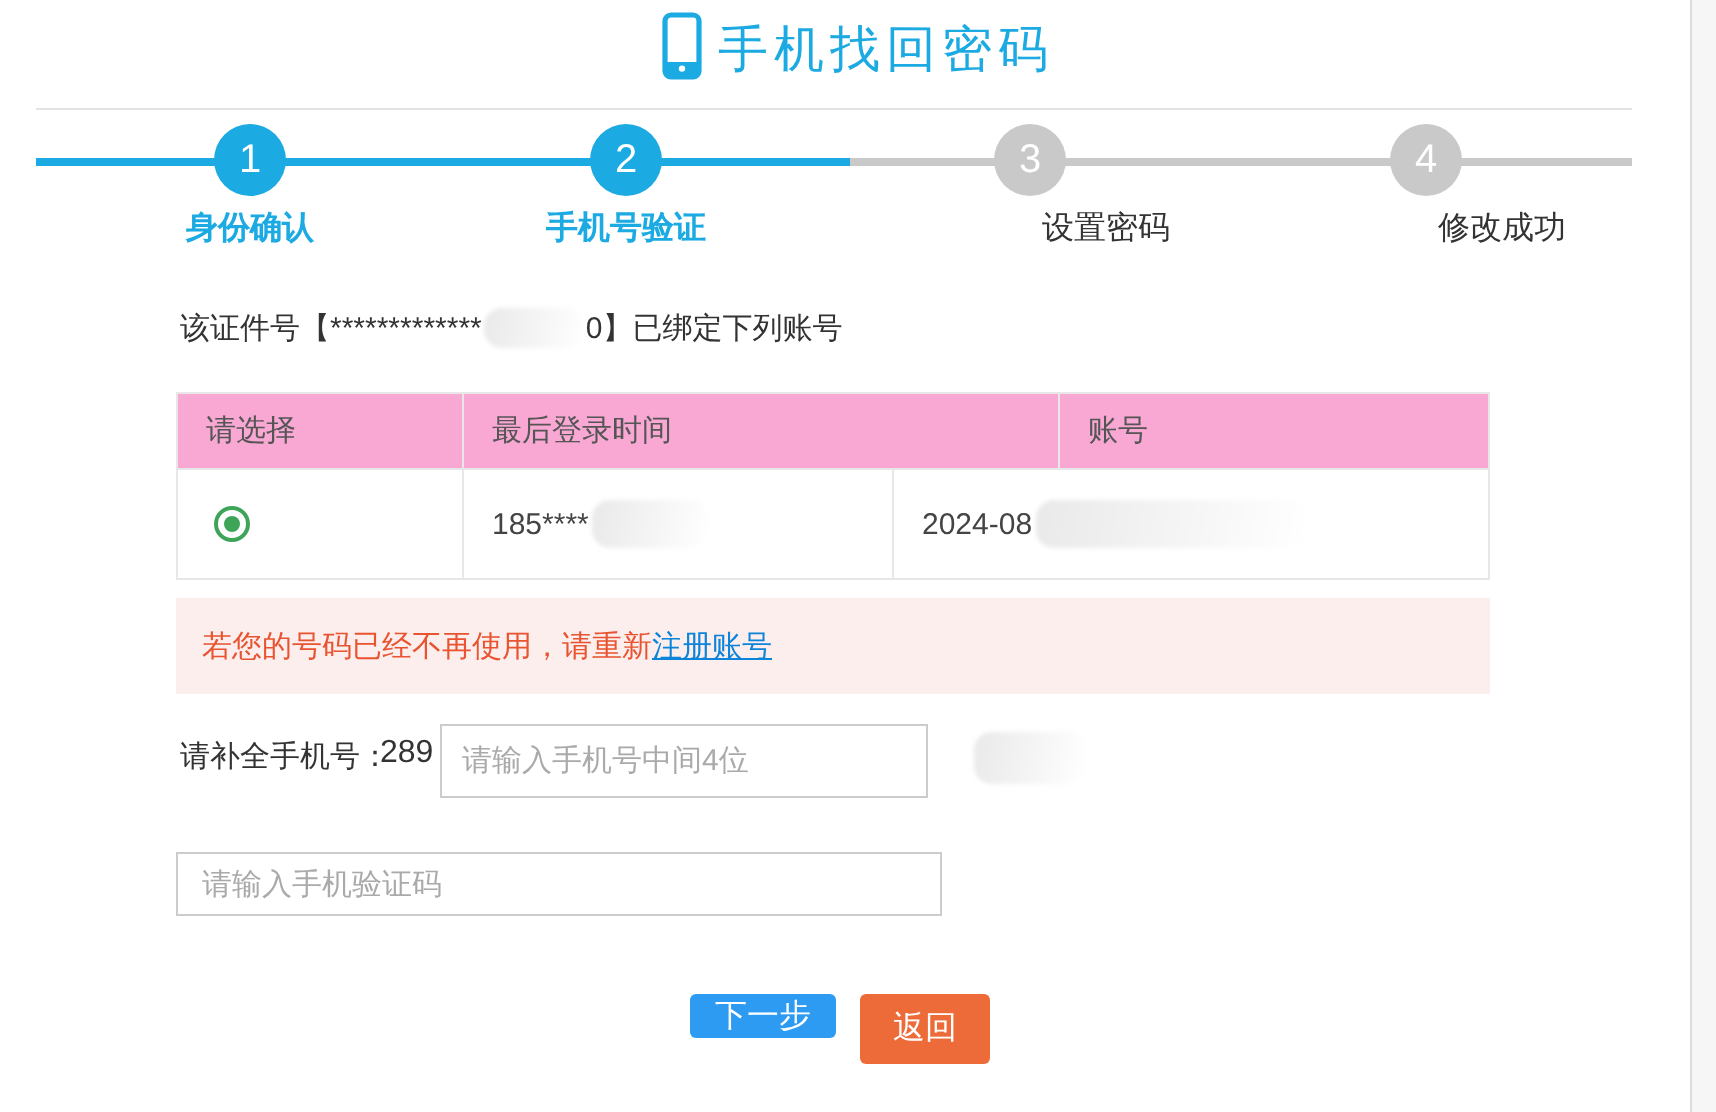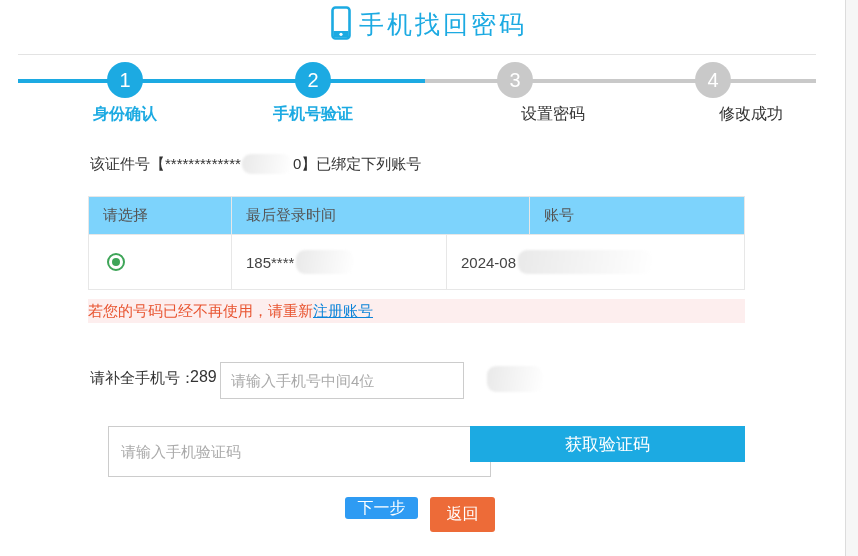--- a/index.html
+++ b/index.html
@@ -28,50 +28,50 @@
   .identity-line { position:absolute; left:90px; top:152px; height:24px; display:flex;
                    align-items:center; font-size:15px; color:#333; }
 
   
   .blob { background:linear-gradient(100deg,#e9e9e9 0%,#f5f5f5 55%,#ffffff 100%);
           border-radius:9px; filter:blur(1px); display:inline-block; }
 
   
   .acct-table { position:absolute; left:88px; top:196px; width:657px; border:1px solid #e7e7e7; }
   .t-row { display:flex; }
-  .t-row.head { background:#7dd3fc; height:37px; }
+  .t-row.head { background:#f9a8d4; height:37px; }
   .t-row.body { background:#fff; height:55px; border-top:1px solid #e7e7e7; }
   .t-cell { display:flex; align-items:center; padding-left:14px; font-size:15px; }
   .t-cell.c1 { width:142px; }
   .t-cell.c2 { width:215px; border-left:1px solid #e7e7e7; }
   .t-cell.c3 { width:298px; border-left:1px solid #e7e7e7; }
   .t-row.head .t-cell { color:#555; }
   .t-row.body .t-cell { color:#444; }
   .radio { width:18px; height:18px; border:2px solid #3ea558; border-radius:50%;
            position:relative; margin-left:4px; cursor:pointer; }
   .radio::after { content:""; position:absolute; left:50%; top:50%; width:8px; height:8px;
                   transform:translate(-50%,-50%); background:#3ea558; border-radius:50%; }
 
   
-  .rebind-notice { position:absolute; left:88px; top:299px; width:657px; height:24px;
-                   background:#fdeeee; display:flex; align-items:center; 
+  .rebind-notice { position:absolute; left:88px; top:299px; width:657px; height:48px;
+                   background:#fdeeee; display:flex; align-items:center; padding-left:13px;
                    font-size:15px; color:#e85430; }
   .rebind-notice a { color:#0c84d9; text-decoration:underline; cursor:pointer; }
 
   
   .pc-label { position:absolute; left:90px; top:369px; font-size:15px; color:#333; }
   .pc-prefix { position:absolute; left:190px; top:368px; font-size:16px; color:#333; }
   .pc-input { position:absolute; left:220px; top:362px; width:244px; height:37px;
               border:1px solid #ccc; padding-left:10px; font-size:15px; color:#333; outline:none; }
   .pc-input::placeholder { color:#aaa; }
   .pc-blob { position:absolute; left:487px; top:366px; width:56px; height:26px; }
 
   
-  .sms-input { position:absolute; left:88px; top:426px; width:383px; height:51px;
-               border:1px solid #ccc; padding-left:12px; font-size:15px; color:#333; outline:none;margin-left:20px; }
+  .sms-input { position:absolute; left:88px; top:426px; width:383px; height:32px;
+               border:1px solid #ccc; padding-left:12px; font-size:15px; color:#333; outline:none; }
   .sms-input::placeholder { color:#aaa; }
   .get-code-btn { position:absolute; left:470px; top:426px; width:275px; height:36px;
                   background:#1caae2; color:#fff; font-size:17px; border:none; cursor:pointer; }
 
   
   .next-btn { position:absolute; left:345px; top:497px; width:73px; height:22px;
               background:#2e9bf3; color:#fff; font-size:16px; border:none; border-radius:3px; cursor:pointer; }
   .back-btn { position:absolute; left:430px; top:497px; width:65px; height:35px;
               background:#ed6b38; color:#fff; font-size:16px; border:none; border-radius:3px; cursor:pointer; }
 
@@ -140,19 +140,18 @@
     <span>若您的号码已经不再使用，请重新</span>
       <a>注册账号</a>
   </div>
 
   <div class="pc-label">请补全手机号：</div>
   <div class="pc-prefix">289</div>
   <input class="pc-input" type="text" placeholder="请输入手机号中间4位" style="">
   <span class="blob pc-blob"></span>
 
   <input class="sms-input" type="text" placeholder="请输入手机验证码" style="">
-  <button class="get-code-btn">获取验证码</button>
 
   <button class="next-btn">下一步</button>
   <button class="back-btn">返回</button>
 
   <div class="scroll-strip"></div>
 </div>
 
 </body></html>

